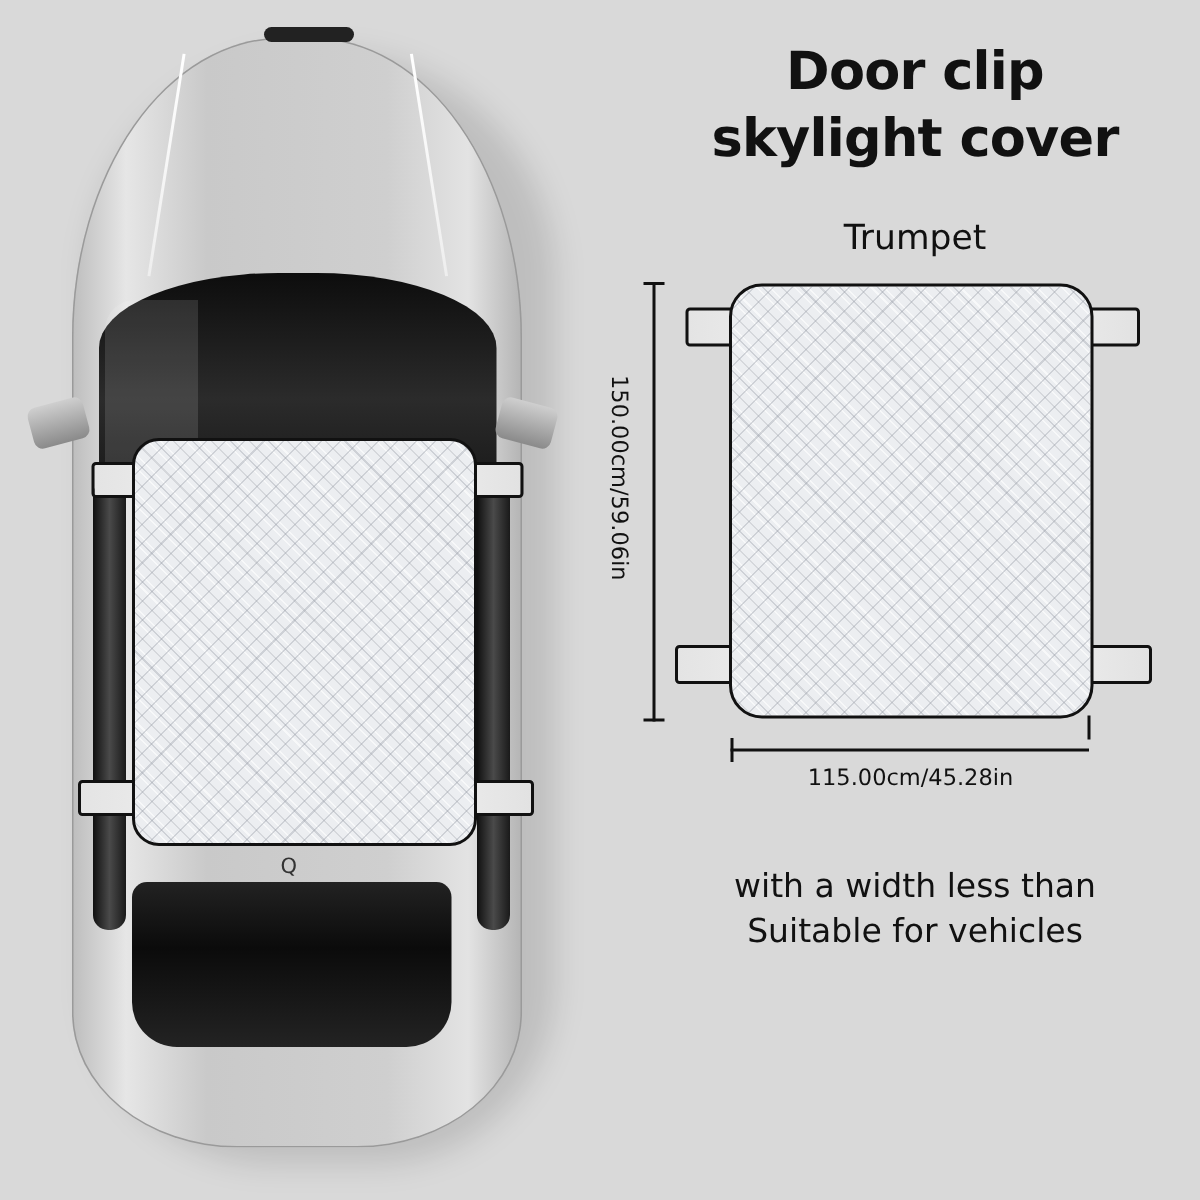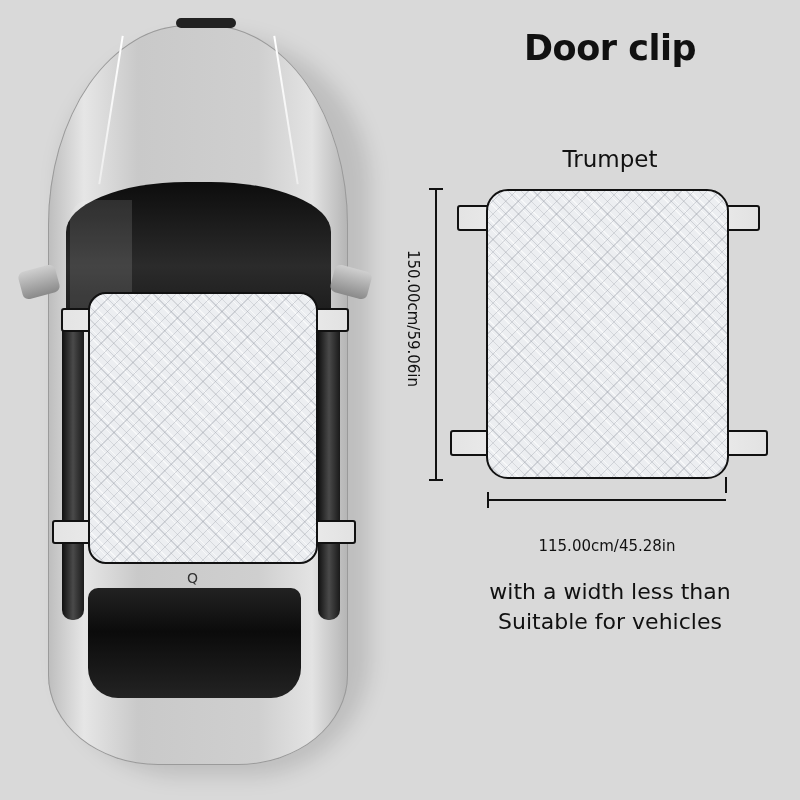--- a/index.html
+++ b/index.html
@@ -12,21 +12,21 @@
     background-color:#eceef1;
     background-image:
       repeating-linear-gradient(45deg, rgba(150,155,165,.35) 0 1px, transparent 1px 9px),
       repeating-linear-gradient(-45deg, rgba(150,155,165,.35) 0 1px, transparent 1px 9px),
       repeating-linear-gradient(45deg, rgba(255,255,255,.6) 3px 4px, transparent 4px 9px);
   }
   .cover { border:2px solid #111; border-radius:18px; box-sizing:border-box; }
   .strap { background:linear-gradient(90deg,#e4e4e4,#fafafa 55%,#e2e2e2); border:2px solid #111; border-radius:3px; box-sizing:border-box; }
   .dimline { background:#111; }
   .dimv { left:404px; top:250px; font-size:15px; writing-mode:vertical-rl; white-space:nowrap; }
-  .dimh { left:487px; top:509px; width:240px; text-align:center; font-size:15px;margin-top:28px; }
+  .dimh { left:487px; top:509px; width:240px; text-align:center; font-size:15px; }
   .desc { left:425px; top:577px; width:370px; text-align:center; font-size:22px; line-height:30px; }
   
   .car-shadow { left:60px; top:36px; width:310px; height:740px; border-radius:150px 150px 120px 120px; background:rgba(0,0,0,.12); filter:blur(10px); }
   .car-body { left:48px; top:25px; width:300px; height:740px; border-radius:140px 140px 110px 110px / 200px 200px 90px 90px;
     background:linear-gradient(90deg,#bdbdbd 0%,#e6e6e6 12%,#c9c9c9 30%,#cfcfcf 70%,#e3e3e3 88%,#b4b4b4 100%); box-shadow: inset 0 0 0 1px #9a9a9a; }
   .hood-line { width:2px; background:linear-gradient(#fff,#eee); }
   .windshield { left:66px; top:182px; width:265px; height:140px; border-radius:120px 120px 10px 10px / 50px 50px 10px 10px;
     background:linear-gradient(180deg,#0d0d0d,#2b2b2b 60%,#1a1a1a); }
   .windshield-glare { left:70px; top:200px; width:62px; height:110px; background:rgba(255,255,255,.12); border-radius:20px 0 0 0; }
   .side-window { width:22px; height:300px; background:linear-gradient(90deg,#101010,#4a4a4a,#1a1a1a); border-radius:10px; }
@@ -54,20 +54,21 @@
   <div class="abs rear-window"></div>
   <div class="abs rear-logo">Q</div>
 
   <div class="abs strap" style="left:61px;top:308px;width:288px;height:24px;"></div>
   <div class="abs strap" style="left:52px;top:520px;width:304px;height:24px;"></div>
   <div class="abs cover pattern" style="left:88px;top:292px;width:230px;height:272px;"></div>
 </div>
 
 <div class="abs title">
   <div>Door clip</div>
+  <div>skylight cover</div>
 </div>
 <div class="abs subtitle">Trumpet</div>
 
 <div class="abs" style="left:400px;top:180px;width:400px;height:360px;">
   <div class="abs strap" style="left:57px;top:25px;width:303px;height:26px;"></div>
   <div class="abs strap" style="left:50px;top:250px;width:318px;height:26px;"></div>
   <div class="abs cover pattern" style="left:86px;top:9px;width:243px;height:290px;border-radius:22px;"></div>
 </div>
 
 <div class="abs dimline" style="left:435px;top:188px;width:2px;height:293px;"></div>

